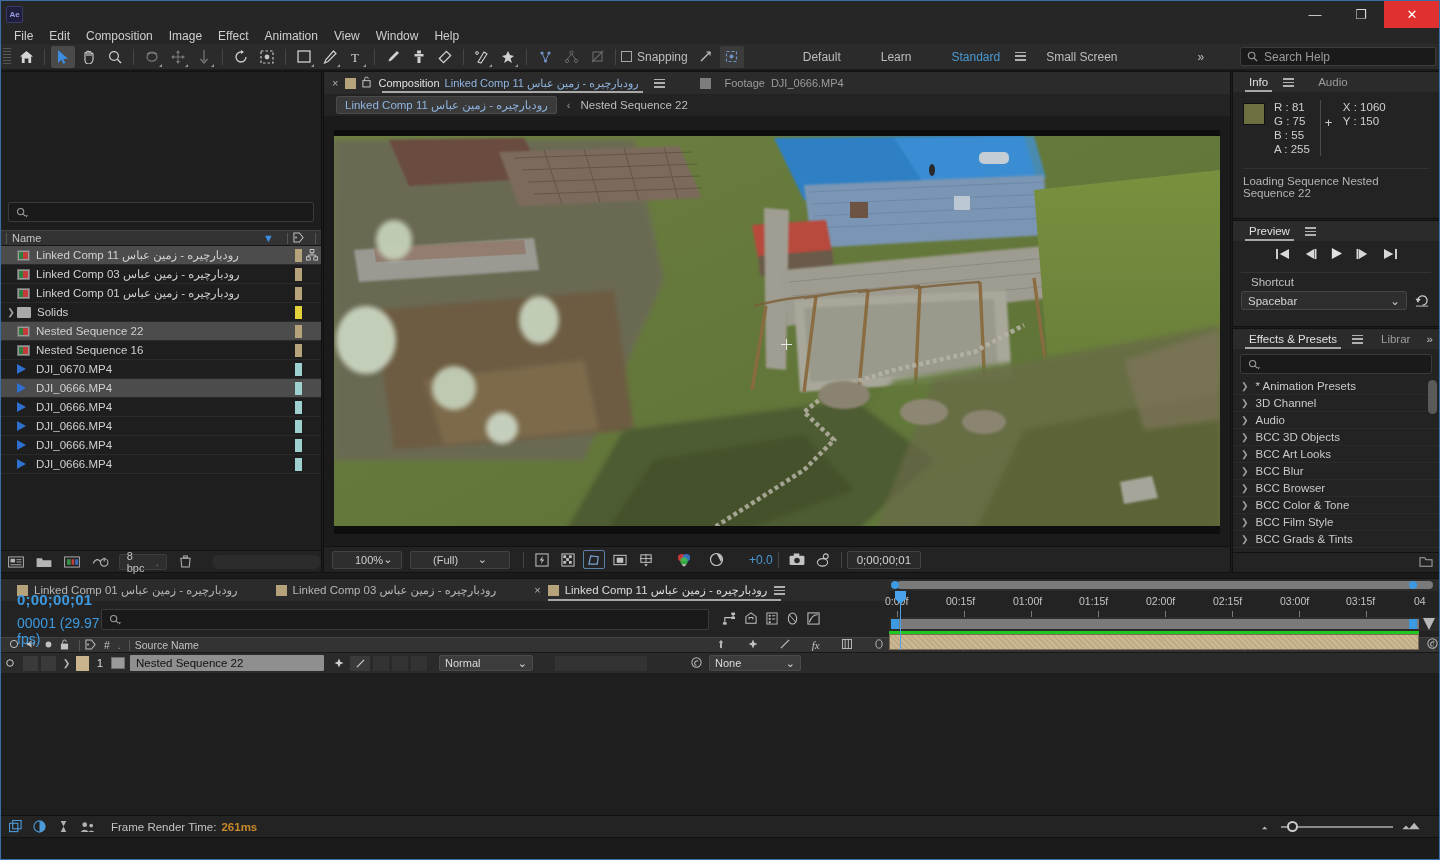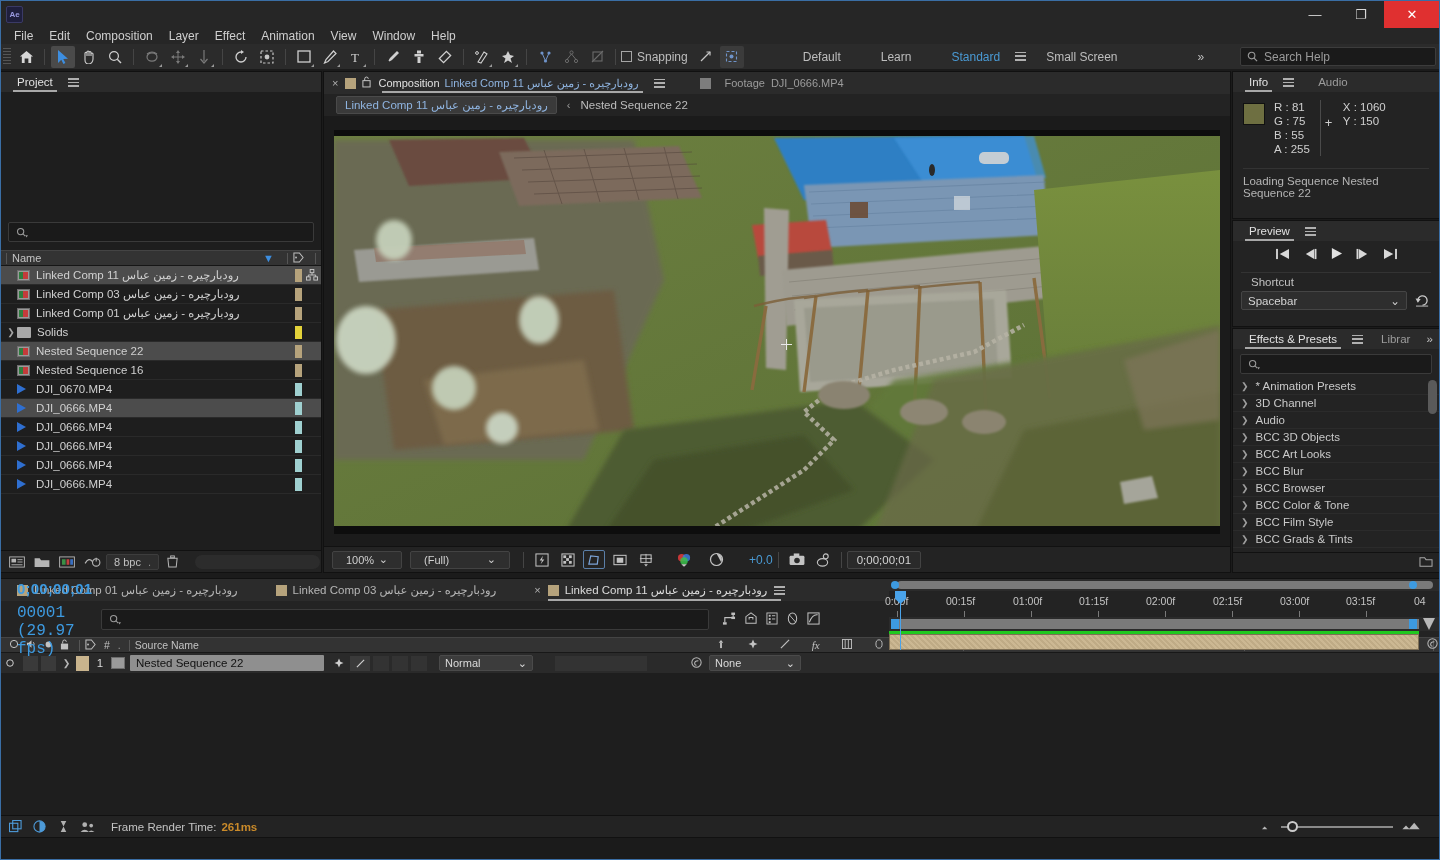--- a/index.html
+++ b/index.html
@@ -106,21 +106,21 @@
   .icon-folder { width:14px;height:11px;margin-right:6px;background:#a8a8a8;border-radius:1px;flex:none; }
   .icon-video { width:13px;height:11px;margin-right:6px;position:relative;flex:none; }
   .icon-video::before{content:"";position:absolute;left:0;top:0;width:0;height:0;
     border-top:5.5px solid transparent;border-bottom:5.5px solid transparent;border-left:9px solid #2f6fd0;}
   .swatch { position:absolute; right:19px; width:7px; height:13px; }
   .proj-name { overflow:hidden; white-space:nowrap; }
   .rtl { direction:rtl; unicode-bidi:plaintext; }
   .link-icon { position:absolute; right:3px; width:12px; height:12px; color:#c9c9c9; }
   .proj-footer {
     position:absolute; left:0; bottom:0; width:100%; height:22px; background:#232323;
-    border-top:1px solid #111; display:flex; align-items:center; gap:3px; padding-left:5px;
+    border-top:1px solid #111; display:flex; align-items:center; gap:9px; padding-left:5px;
   }
   .pf-btn { width:22px;height:18px; display:flex;align-items:center;justify-content:center; color:#b5b5b5; font-size:11px; }
   .bpc { height:16px; padding:0 7px; background:#2e2e2e; border:1px solid #3d3d3d; border-radius:2px;
     display:flex; align-items:center; font-size:11px; color:#c0c0c0; }
   .pf-bar { margin-left:8px; width:125px; height:14px; background:#2c2c2c; border-radius:7px; }
 
   
   #comp-panel { left:323px; top:71px; width:908px; height:502px; background:#1b1b1b; }
   .comp-tabbar { height:22px; background:#2b2b2b; display:flex; align-items:center; padding-left:8px; }
   .closeX { color:#b0b0b0; font-size:11px; margin-right:7px; }
@@ -141,21 +141,21 @@
   .anchor { position:absolute; width:11px; height:11px; }
   .anchor::before,.anchor::after{content:"";position:absolute;background:#e8e8e8;}
   .anchor::before{left:0;top:5px;width:11px;height:1px;}
   .anchor::after{left:5px;top:0;width:1px;height:11px;}
   .comp-foot {
     position:absolute; left:0; bottom:0; width:100%; height:26px; background:#232323;
     border-top:1px solid #111; display:flex; align-items:center; padding-left:8px; gap:0;
   }
   .dd {
     height:18px; background:#2e2e2e; border:1px solid #434343; border-radius:2px;
-    display:flex; align-items:center; justify-content:space-between; padding:0 13px;
+    display:flex; align-items:center; justify-content:space-between; padding:0 22px;
     font-size:11px; color:#d0d0d0; margin-right:8px;
   }
   .vb { width:22px;height:19px; display:flex;align-items:center;justify-content:center; color:#c3c3c3; margin:0 2px; }
   .vb.on { border:1px solid #5b7fa8; border-radius:2px; color:#7ca4d8; }
   .tcode {
     height:18px; padding:0 9px; background:#2a2a2a; border:1px solid #434343; border-radius:2px;
     display:flex;align-items:center; font-size:11.5px; color:#d4d4d4;
   }
 
   
@@ -195,21 +195,21 @@
   
   #timeline-panel { left:0; top:578px; width:1440px; height:260px; background:#1e1e1e; }
   .tl-tabbar { height:22px; background:#2b2b2b; display:flex; align-items:center; padding-left:16px; }
   .tl-tab { display:flex; align-items:center; padding:0 14px 0 0; margin-right:24px; font-size:11.5px;
     color:#b6b6b6; position:relative; height:22px; white-space:nowrap; }
   .tl-tab.active { color:#dcdcdc; }
   .tl-tab.active::after { content:""; position:absolute; left:14px; right:18px; bottom:0; height:2px; background:#a8a8a8; }
   .tl-top { height:36px; background:#232323; display:flex; align-items:center; position:relative; }
   .tl-time { width:100px; padding-left:16px; }
   .tl-tc { font-size:15px; color:#3d9ae0; font-weight:bold; letter-spacing:0.2px; }
-  .tl-frames { font-size:16px; color:#3d9ae0; margin-top:7px;font-family:Liberation Mono, monospace; }
+  .tl-frames { font-size:14px; color:#3d9ae0; margin-top:7px; }
   .tl-search { width:608px; height:21px; background:#1a1a1a; border:1px solid #3a3a3a;
     border-radius:2px; display:flex; align-items:center; padding-left:7px; color:#8d8d8d; }
   .tl-icons { display:flex; align-items:center; gap:8px; margin-left:13px; color:#c0c0c0; }
   .tl-cols {
     height:16px; background:#333; display:flex; align-items:center; font-size:10.5px; color:#c2c2c2;
     border-top:1px solid #444; border-bottom:1px solid #181818;
   }
   .layer-row { height:20px; display:flex; align-items:center; background:#2a2a2a; font-size:11.5px; }
   .layer-name { background:#8f8f8f; color:#111; height:16px; display:flex; align-items:center;
     padding:0 6px; border-radius:1px; }
@@ -264,21 +264,21 @@
       <div class="win-btn">—</div>
       <div class="win-btn">❐</div>
       <div class="win-btn close">✕</div>
     </div>
   </div>
 
   <div class="menubar">
     <div class="menu-item">File</div>
     <div class="menu-item">Edit</div>
     <div class="menu-item">Composition</div>
-    <div class="menu-item">Layer</div>
+    <div class="menu-item">Image</div>
     <div class="menu-item">Effect</div>
     <div class="menu-item">Animation</div>
     <div class="menu-item">View</div>
     <div class="menu-item">Window</div>
     <div class="menu-item">Help</div>
   </div>
 
   <div class="toolbar">
     <div class="grip"></div>
     <div class="tool">
@@ -437,26 +437,20 @@
     <div class="search-help">
       <svg width="11" height="11" viewBox="0 0 12 12" style="margin-right:6px">
           <circle cx="5" cy="5" r="3.6" fill="none" stroke="#9a9a9a" stroke-width="1.2"></circle>
           <line x1="7.7" y1="7.7" x2="11" y2="11" stroke="#9a9a9a" stroke-width="1.3"></line>
         </svg>
       <span>Search Help</span>
     </div>
   </div>
 
   <div class="panel" id="project-panel">
-    <div class="panel-tabbar">
-      <span class="tab active">
-        <span>Project</span>
-      </span>
-      <span class="hamb"></span>
-    </div>
     <div class="proj-body"></div>
     <div class="proj-search">
       <svg width="12" height="11" viewBox="0 0 13 12">
           <circle cx="5" cy="5" r="3.4" fill="none" stroke="#9a9a9a" stroke-width="1.2"></circle>
           <line x1="7.6" y1="7.6" x2="10" y2="10" stroke="#9a9a9a" stroke-width="1.2"></line>
           <path d="M10 9 L13 9 L11.5 11.5 Z" fill="#9a9a9a"></path>
         </svg>
       <span></span>
     </div>
     <div class="proj-colhdr">

